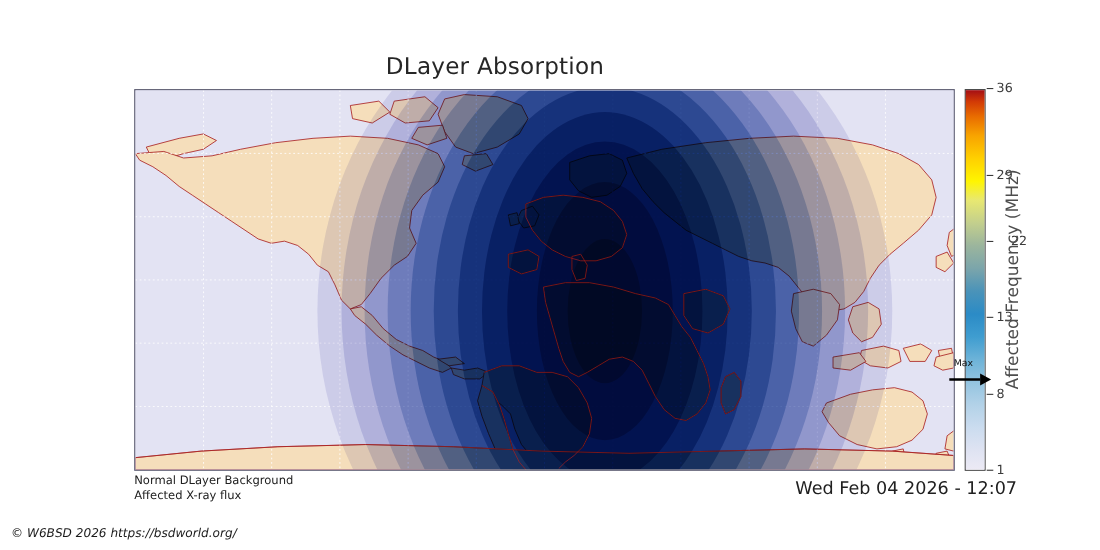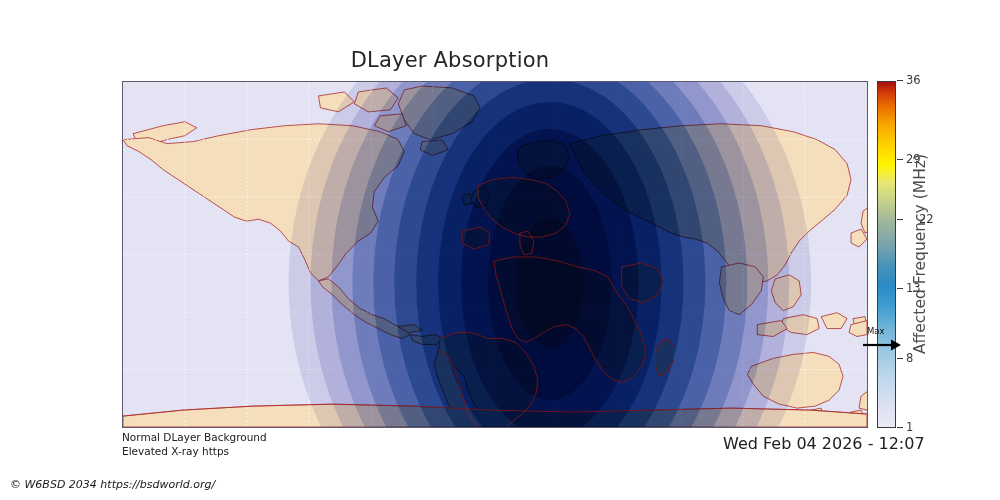--- a/index.html
+++ b/index.html
@@ -282,17 +282,17 @@
 
   <div class="max-anno" style="top: 314.857px;">
     <span class="max-txt">Max</span>
     <svg width="40" height="14" viewBox="0 0 40 14">
       <line x1="2" y1="7" x2="30" y2="7" stroke="#000" stroke-width="2.2"></line>
       <polygon points="30,1.5 40,7 30,12.5" fill="#000"></polygon>
     </svg>
   </div>
 
   <div class="note note-a">Normal DLayer Background</div>
-  <div class="note note-b">Elevated X-ray https</div>
+  <div class="note note-b">Affected X-ray flux</div>
   <div class="stamp">Wed Feb 04 2026 - 12:07</div>
-  <div class="copyright">© W6BSD 2034 https://bsdworld.org/</div>
+  <div class="copyright">© W6BSD 2026 https://bsdworld.org/</div>
 
 </div>
 
 </body></html>

